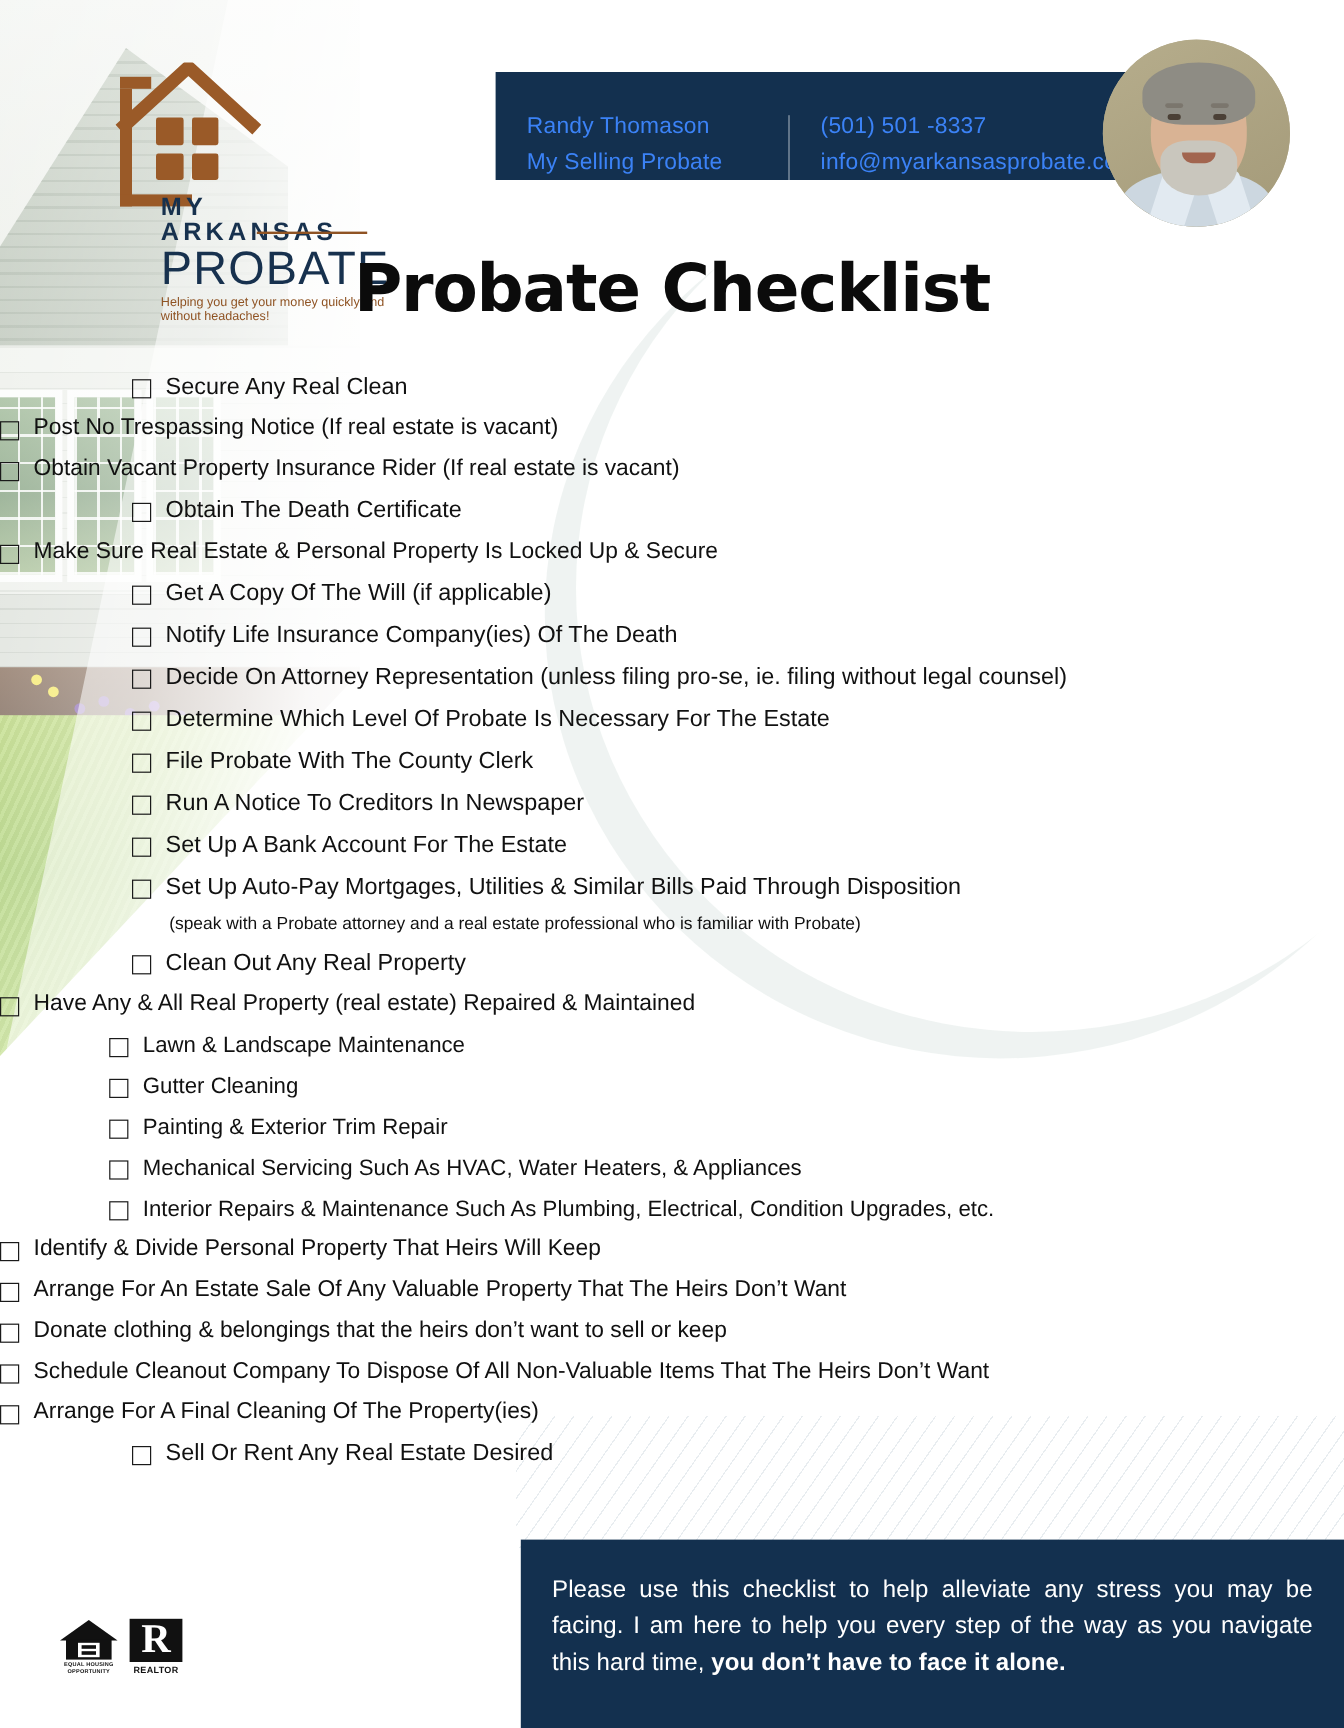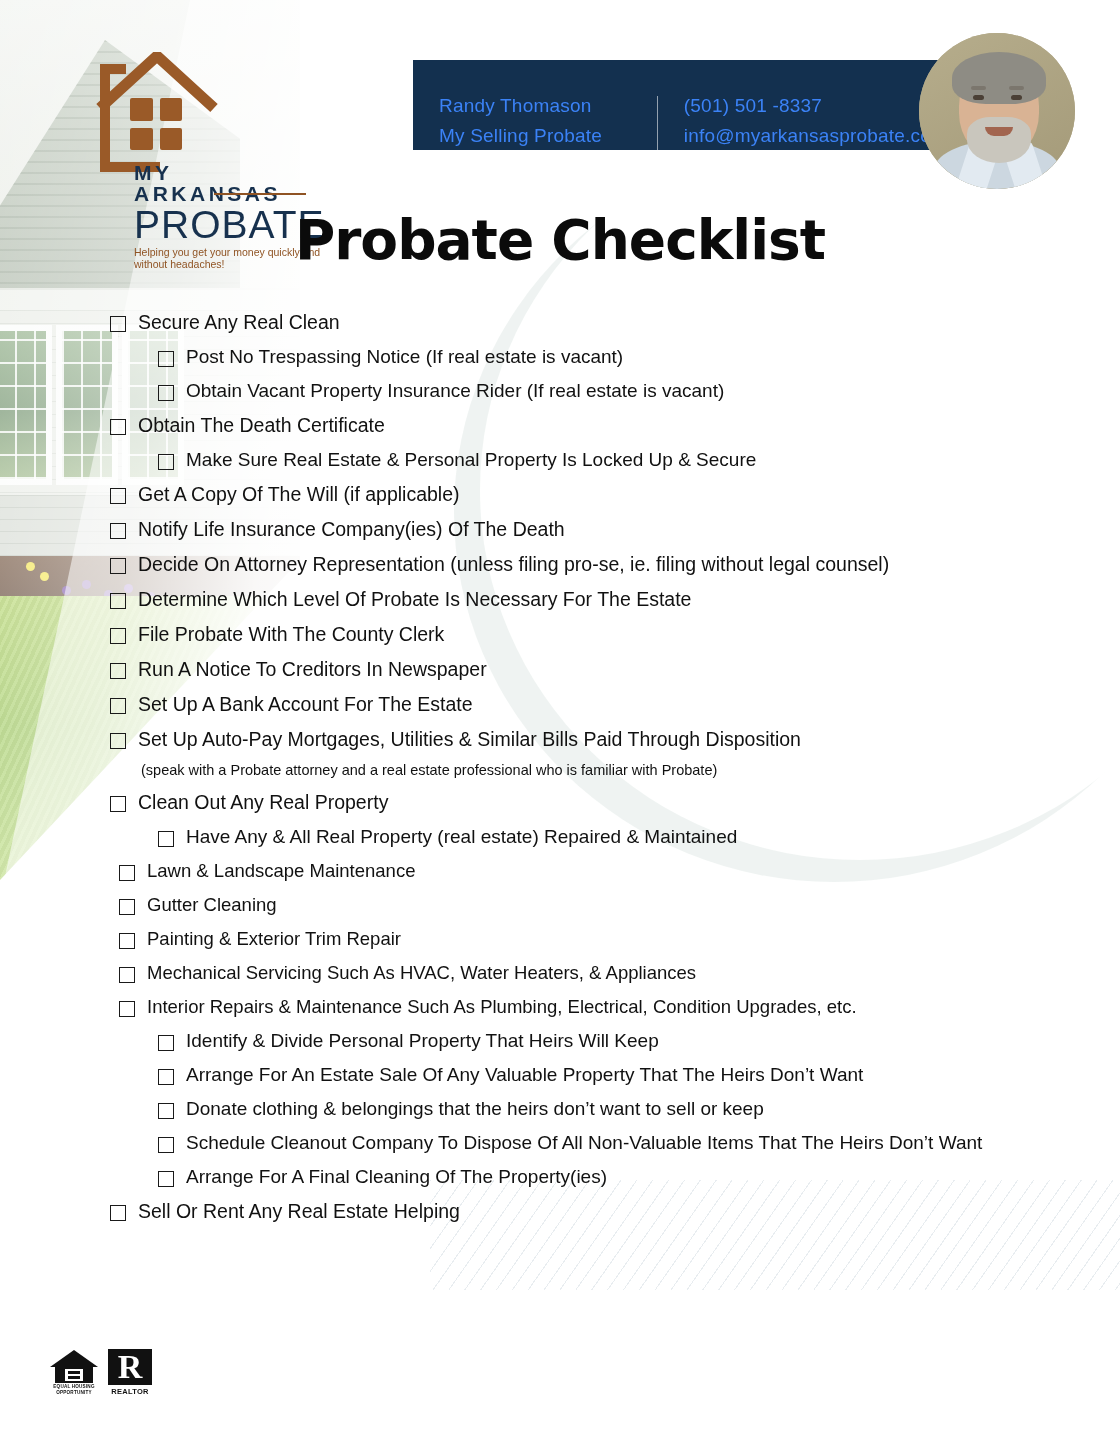--- a/index.html
+++ b/index.html
@@ -259,22 +259,22 @@
   .cb {
     flex: 0 0 auto;
     width: 14px; height: 14px;
     border: 1.4px solid #1a1a1a;
     background: transparent;
     margin-top: 4px;
   }
   .row .lbl { margin-left: 12px; white-space: nowrap; }
 
   .lvl1 { padding-left: 110px; font-size: 19.5px; margin-bottom: 14.5px; }
-  .lvl2 { padding-left: 158px; font-size: 19px;  margin-bottom: 14px; }
-  .lvl3 { padding-left: 119px; font-size: 18.5px; margin-bottom: 14px; }
+  .lvl2 { font-size: 19px;  margin-bottom: 14px; }
+  .lvl3 { padding-left: 91px; font-size: 18.5px; margin-bottom: 14px; }
   .note {
     padding-left: 141px;
     font-size: 14.5px;
     color: #111;
     margin-top: -2px;
     margin-bottom: 14px;
   }
 
   
   .footer-box {
@@ -517,24 +517,27 @@
       <div class="row lvl2">
         <span class="cb"></span>
         <span class="lbl">Schedule Cleanout Company To Dispose Of All Non-Valuable Items That The Heirs Don’t Want</span>
       </div>
       <div class="row lvl2">
         <span class="cb"></span>
         <span class="lbl">Arrange For A Final Cleaning Of The Property(ies)</span>
       </div>
       <div class="row lvl1">
         <span class="cb"></span>
-        <span class="lbl">Sell Or Rent Any Real Estate Helping</span>
-      </div>
-    </div>
-
+        <span class="lbl">Sell Or Rent Any Real Estate Desired</span>
+      </div>
+    </div>
+
+  <div class="footer-box">
+    <p><span>Please use this checklist to help alleviate any stress you may be facing. I am here to help you  every step of the way as you navigate this hard time, </span><b>you don’t have to face it alone.</b></p>
+  </div>
 
   <div class="badges">
     <div class="eho">
       <div class="hroof"></div>
       <div class="hbody"></div>
       <div class="hcut"></div>
       <div class="bar1"></div>
       <div class="bar2"></div>
       <div class="ehotxt">
         <div>EQUAL HOUSING</div>

